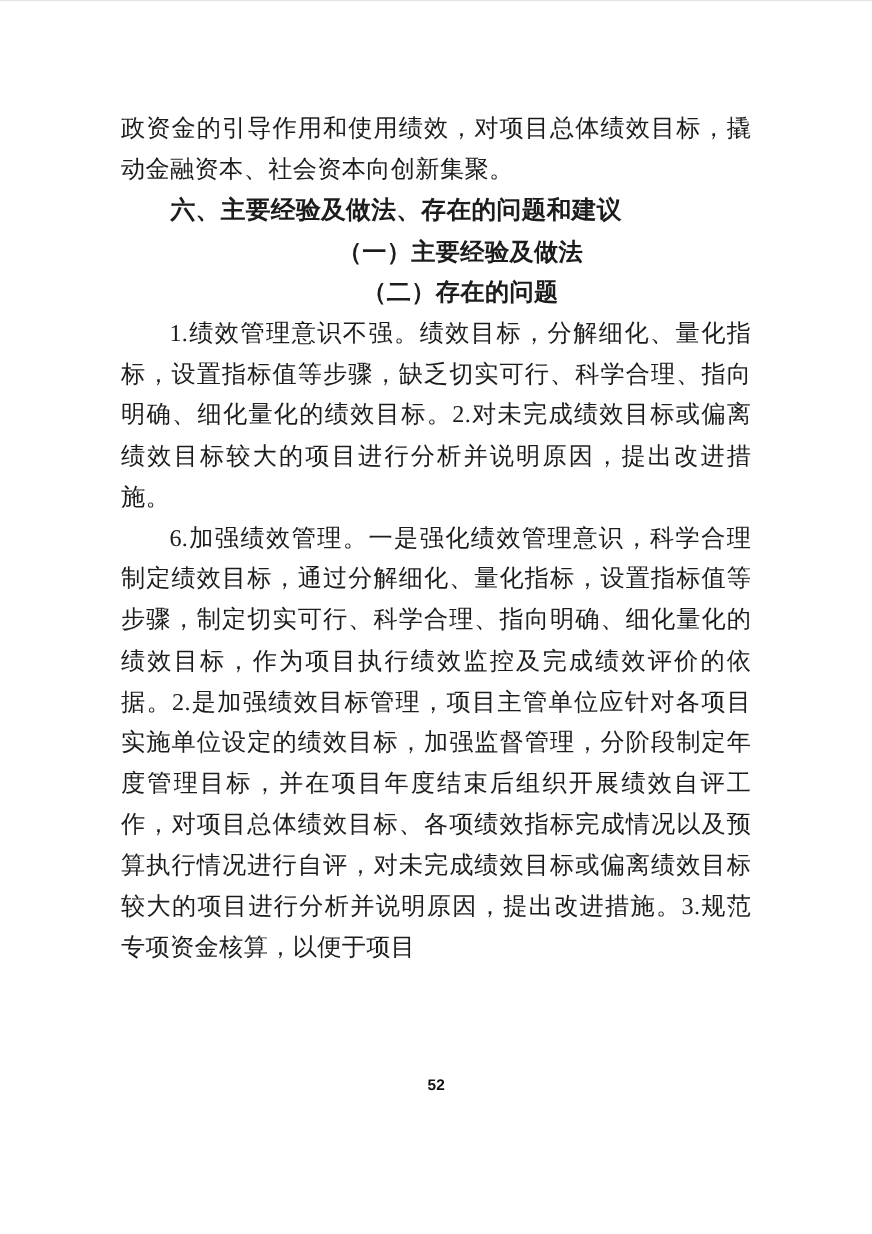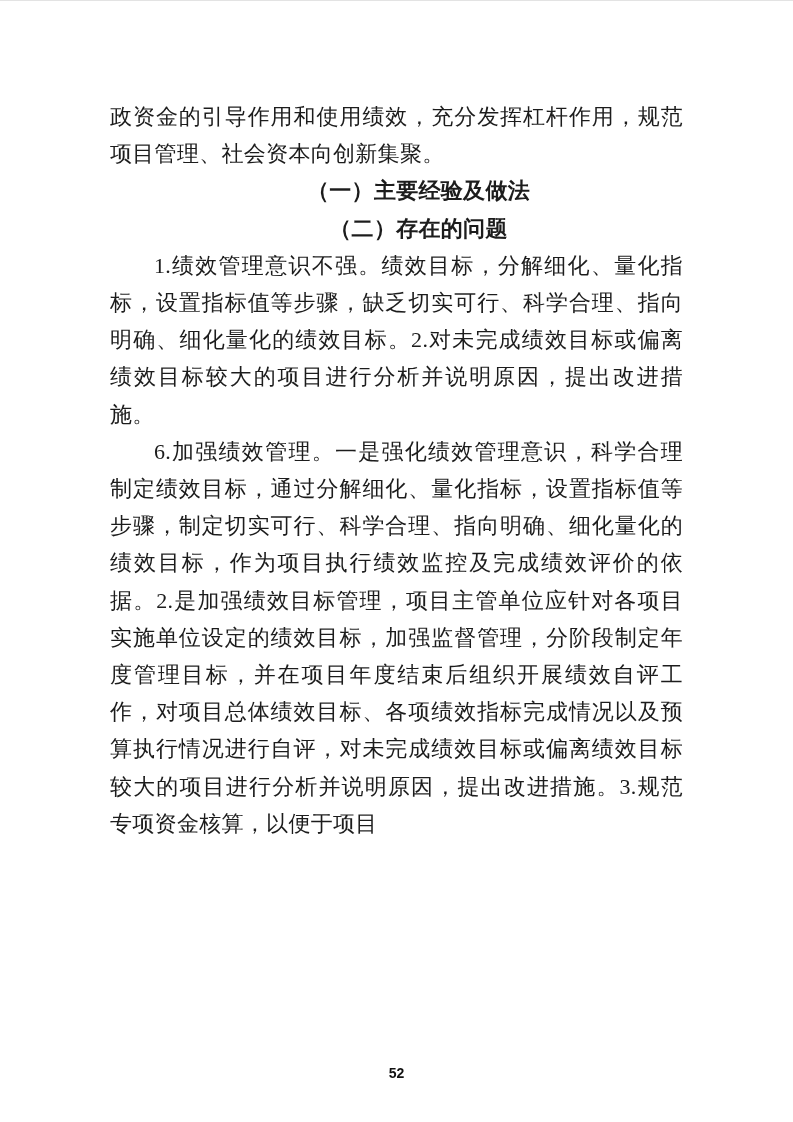--- a/index.html
+++ b/index.html
@@ -42,35 +42,36 @@
     font-size: 22.5px;
     text-align: left;
   }
   .content p.heading-sub {
     font-weight: bold;
     font-size: 22px;
     text-align: center;
   }
   .page-number {
     position: absolute;
-    top: 1064px;
+    top: 977px;
     left: 0;
     width: 100%;
     text-align: center;
     font-family: "Liberation Sans", "DejaVu Sans", sans-serif;
     font-weight: bold;
     font-size: 14px;
     color: #111111;
   }
 </style>
 </head>
 <body>
 
 <div class="page">
   <div class="content">
-    <p>政资金的引导作用和使用绩效，充分发挥杠杆作用，规范项目管理、社会资本向创新集聚。</p>
+    <p>政资金的引导作用和使用绩效，对项目总体绩效目标，撬动金融资本、社会资本向创新集聚。</p>
+    <p class="heading-main indent">六、主要经验及做法、存在的问题和建议</p>
     <p class="heading-sub indent">（一）主要经验及做法</p>
     <p class="heading-sub indent">（二）存在的问题</p>
     <p class="indent">1.绩效管理意识不强。绩效目标，分解细化、量化指标，设置指标值等步骤，缺乏切实可行、科学合理、指向明确、细化量化的绩效目标。2.对未完成绩效目标或偏离绩效目标较大的项目进行分析并说明原因，提出改进措施。</p>
     <p class="indent">6.加强绩效管理。一是强化绩效管理意识，科学合理制定绩效目标，通过分解细化、量化指标，设置指标值等步骤，制定切实可行、科学合理、指向明确、细化量化的绩效目标，作为项目执行绩效监控及完成绩效评价的依据。2.是加强绩效目标管理，项目主管单位应针对各项目实施单位设定的绩效目标，加强监督管理，分阶段制定年度管理目标，并在项目年度结束后组织开展绩效自评工作，对项目总体绩效目标、各项绩效指标完成情况以及预算执行情况进行自评，对未完成绩效目标或偏离绩效目标较大的项目进行分析并说明原因，提出改进措施。3.规范专项资金核算，以便于项目</p>
   </div>
   <div class="page-number">52</div>
 </div>
 
 </body></html>

